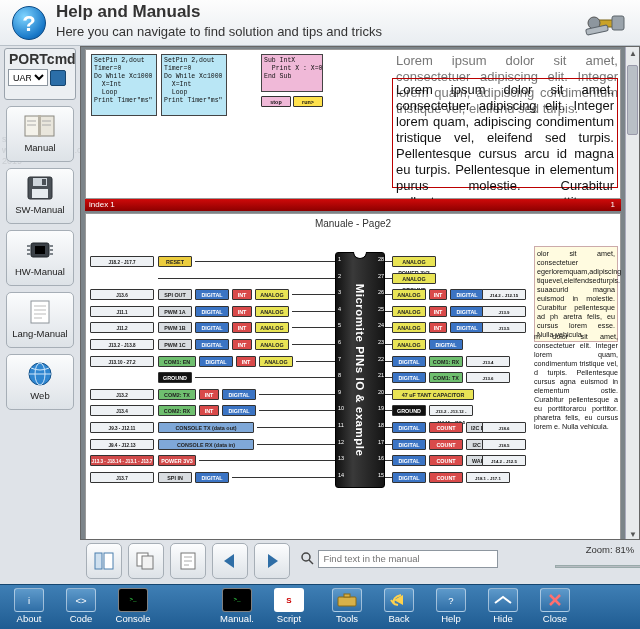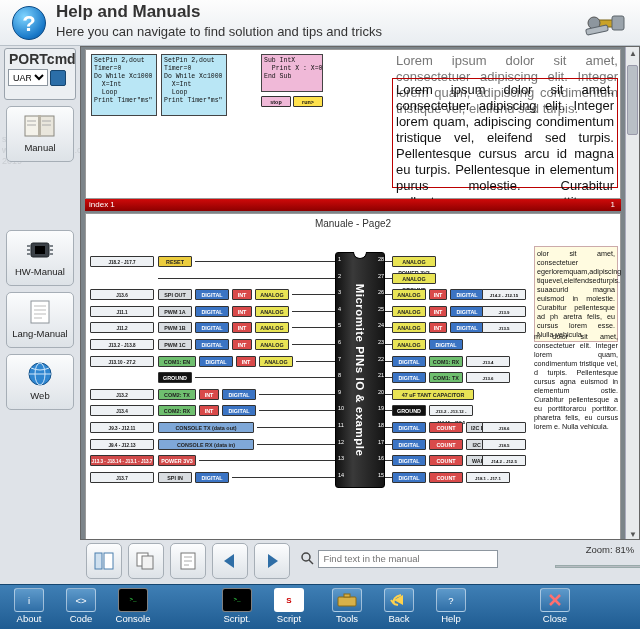--- a/index.html
+++ b/index.html
@@ -221,20 +221,31 @@
         <rect x="15" y="2" width="3" height="22" fill="#b8b3a6"></rect>
         <line x1="4" y1="8" x2="13" y2="8" stroke="#aaa"></line>
           <line x1="4" y1="12" x2="13" y2="12" stroke="#aaa"></line>
         <line x1="19" y1="8" x2="28" y2="8" stroke="#aaa"></line>
           <line x1="19" y1="12" x2="28" y2="12" stroke="#aaa"></line>
       </svg>
     </div>
     <div class="lbl">Manual</div>
   </div>
 
+  <div class="side-btn" style="top:122px">
+    <div class="ico">
+      <svg width="30" height="26" viewBox="0 0 30 26">
+        <rect x="3" y="2" width="24" height="22" rx="2" fill="#4b5157" stroke="#2c3136"></rect>
+        <rect x="8" y="3" width="14" height="8" fill="#cfd6dc"></rect>
+        <rect x="17" y="4" width="4" height="6" fill="#4b5157"></rect>
+        <rect x="7" y="14" width="16" height="9" fill="#e6ebef"></rect>
+      </svg>
+    </div>
+    <div class="lbl">SW-Manual</div>
+  </div>
 
   <div class="side-btn" style="top:184px">
     <div class="ico">
       <svg width="34" height="24" viewBox="0 0 34 24">
         <rect x="8" y="5" width="18" height="14" rx="2" fill="#3b4147" stroke="#20262b"></rect>
         <g stroke="#7d848a" stroke-width="2">
           <line x1="4" y1="8" x2="8" y2="8"></line>
             <line x1="4" y1="12" x2="8" y2="12"></line>
             <line x1="4" y1="16" x2="8" y2="16"></line>
           <line x1="26" y1="8" x2="30" y2="8"></line>
@@ -536,21 +547,21 @@
   <div class="bb" style="left:106px">
       <div class="ibox term">
         <span class="g">&gt;_</span>
       </div>
       <div>Console</div>
     </div>
   <div class="bb" style="left:210px">
       <div class="ibox term">
         <span class="g">&gt;_</span>
       </div>
-      <div>Script.</div>
+      <div>Manual.</div>
     </div>
   <div class="bb" style="left:262px">
       <div class="ibox" style="background:#fff">
         <span style="color:#c00;font-size:8px;font-weight:bold">S</span>
       </div>
       <div>Script</div>
     </div>
   <div class="bb" style="left:320px">
       <div class="ibox">
      <svg width="20" height="14" viewBox="0 0 20 14">
@@ -566,20 +577,28 @@
           <path d="M12 2 Q3 4 5 11 L2 7 M5 11 L9 12" fill="none" stroke="#ffd24d" stroke-width="2"></path>
           <path d="M14 2 L5 7 L14 12 Z" fill="#ffd24d"></path>
         </svg>
       </div>
       <div>Back</div>
     </div>
   <div class="bb" style="left:424px">
       <div class="ibox">?</div>
       <div>Help</div>
     </div>
+  <div class="bb" style="left:476px">
+      <div class="ibox">
+     <svg width="18" height="12" viewBox="0 0 18 12">
+          <path d="M1 9 L9 3 L17 9" fill="none" stroke="#fff" stroke-width="2"></path>
+        </svg>
+      </div>
+      <div>Hide</div>
+    </div>
   <div class="bb" style="left:528px">
       <div class="ibox">
      <svg width="14" height="14" viewBox="0 0 14 14">
           <line x1="2" y1="2" x2="12" y2="12" stroke="#ff7070" stroke-width="2.5"></line>
           <line x1="12" y1="2" x2="2" y2="12" stroke="#ff7070" stroke-width="2.5"></line>
         </svg>
       </div>
       <div>Close</div>
     </div>
 </div>

